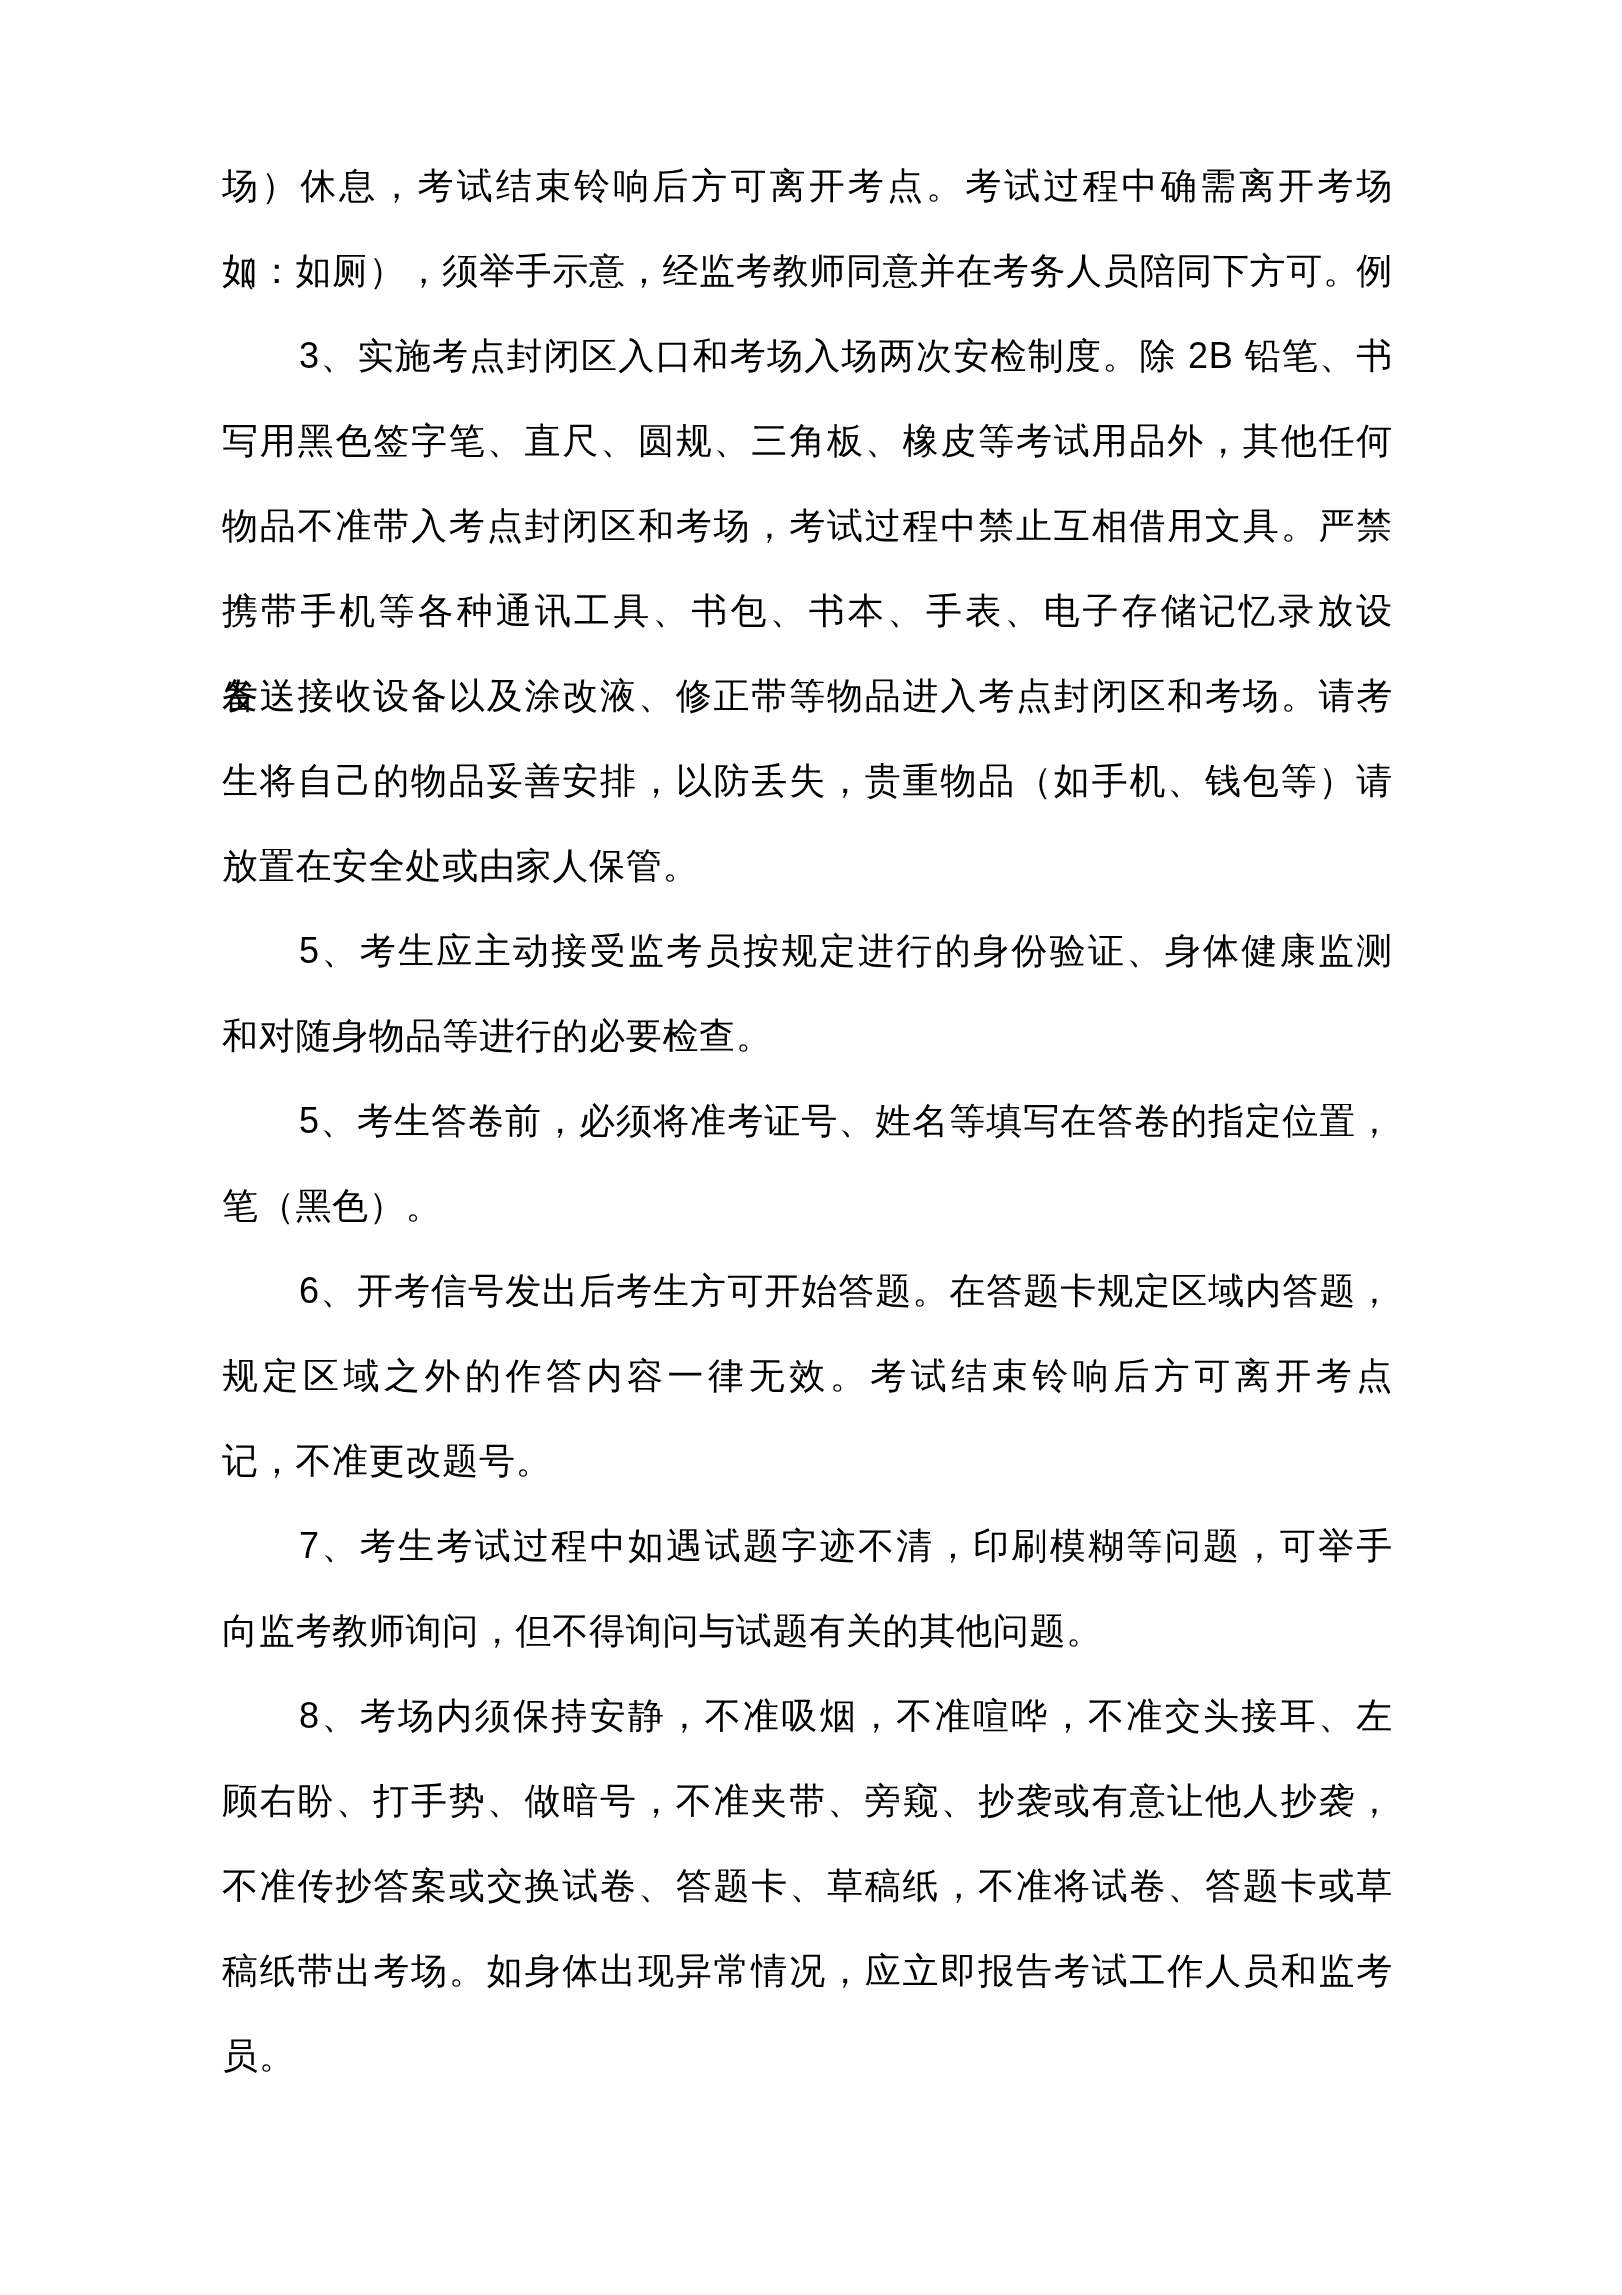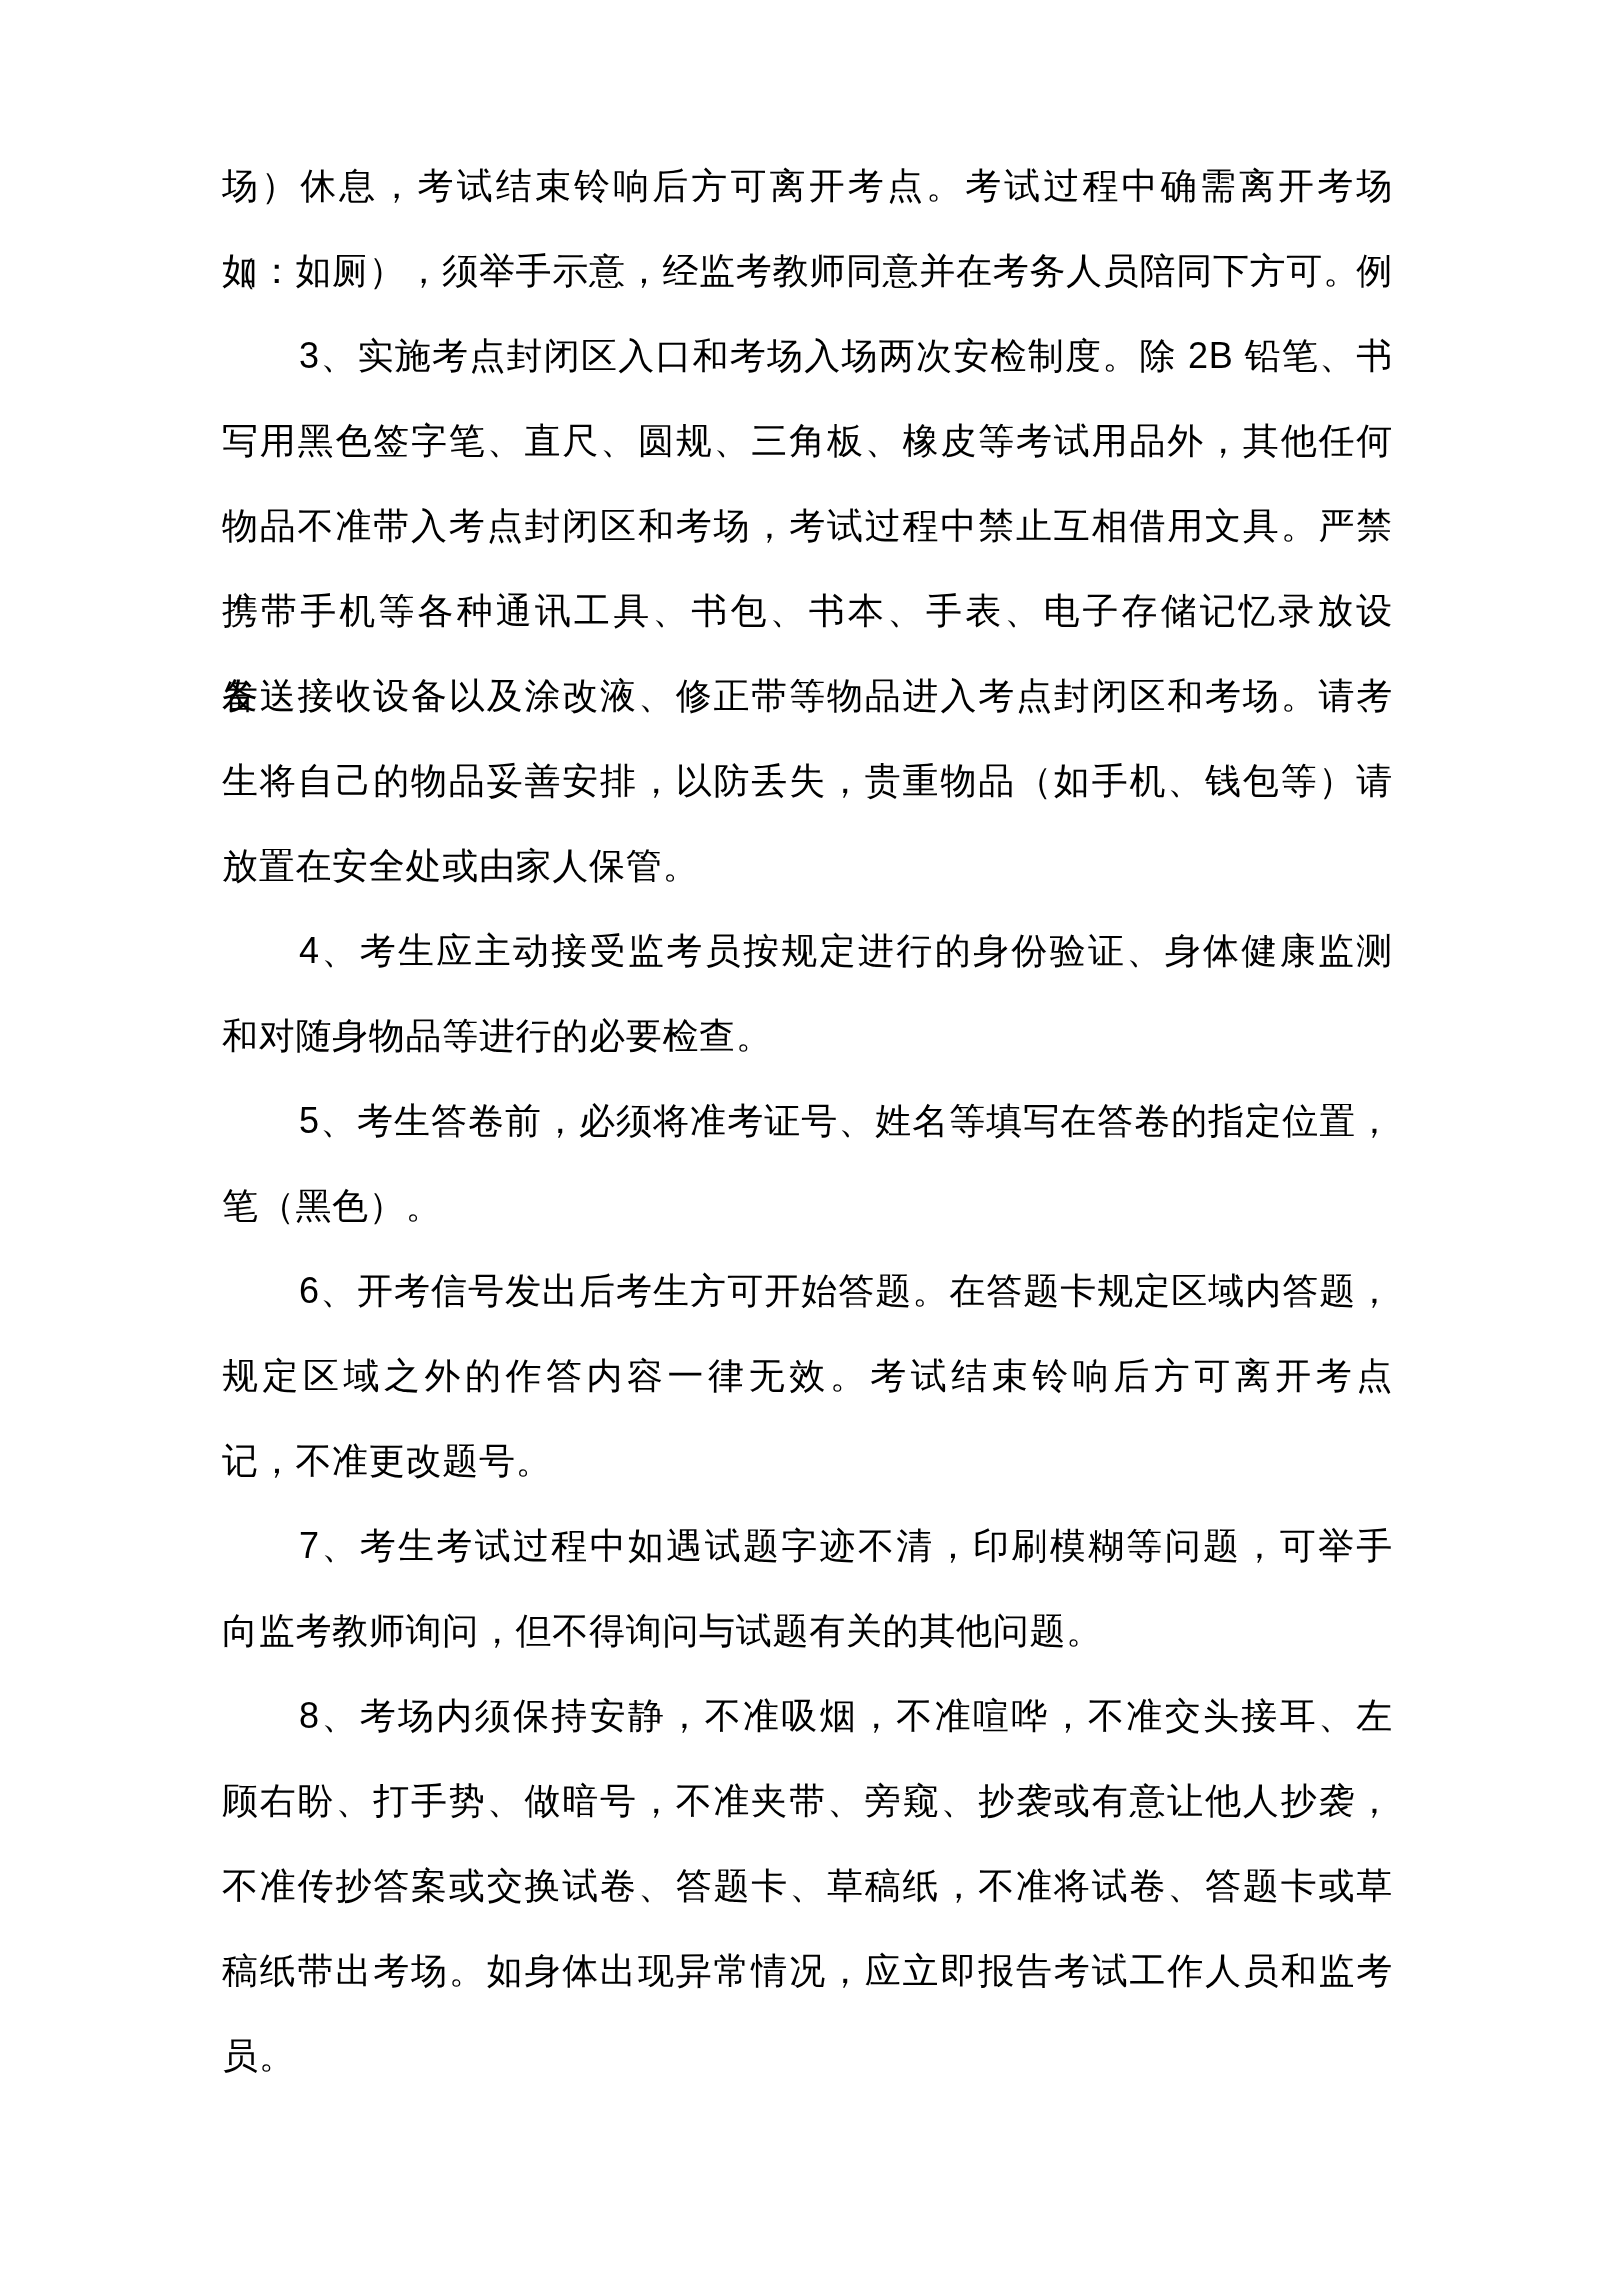--- a/index.html
+++ b/index.html
@@ -48,21 +48,21 @@
   <div class="text-block">
     <div class="line">场）休息，考试结束铃响后方可离开考点。考试过程中确需离开考场（例</div>
     <div class="line end">如：如厕），须举手示意，经监考教师同意并在考务人员陪同下方可。</div>
     <div class="line indent">3、实施考点封闭区入口和考场入场两次安检制度。除 2B 铅笔、书</div>
     <div class="line">写用黑色签字笔、直尺、圆规、三角板、橡皮等考试用品外，其他任何</div>
     <div class="line">物品不准带入考点封闭区和考场，考试过程中禁止互相借用文具。严禁</div>
     <div class="line">携带手机等各种通讯工具、书包、书本、手表、电子存储记忆录放设备、</div>
     <div class="line">发送接收设备以及涂改液、修正带等物品进入考点封闭区和考场。请考</div>
     <div class="line">生将自己的物品妥善安排，以防丢失，贵重物品（如手机、钱包等）请</div>
     <div class="line end">放置在安全处或由家人保管。</div>
-    <div class="line indent">4、考生应主动接受监考员按规定进行的身份验证、身体健康监测</div>
+    <div class="line indent">5、考生应主动接受监考员按规定进行的身份验证、身体健康监测</div>
     <div class="line end">和对随身物品等进行的必要检查。</div>
     <div class="line indent">5、考生答卷前，必须将准考证号、姓名等填写在答卷的指定位置，</div>
     <div class="line end">笔（黑色）。</div>
     <div class="line indent">6、开考信号发出后考生方可开始答题。在答题卡规定区域内答题，</div>
     <div class="line">规定区域之外的作答内容一律无效。考试结束铃响后方可离开考点</div>
     <div class="line end">记，不准更改题号。</div>
     <div class="line indent">7、考生考试过程中如遇试题字迹不清，印刷模糊等问题，可举手</div>
     <div class="line end">向监考教师询问，但不得询问与试题有关的其他问题。</div>
     <div class="line indent">8、考场内须保持安静，不准吸烟，不准喧哗，不准交头接耳、左</div>
     <div class="line">顾右盼、打手势、做暗号，不准夹带、旁窥、抄袭或有意让他人抄袭，</div>

